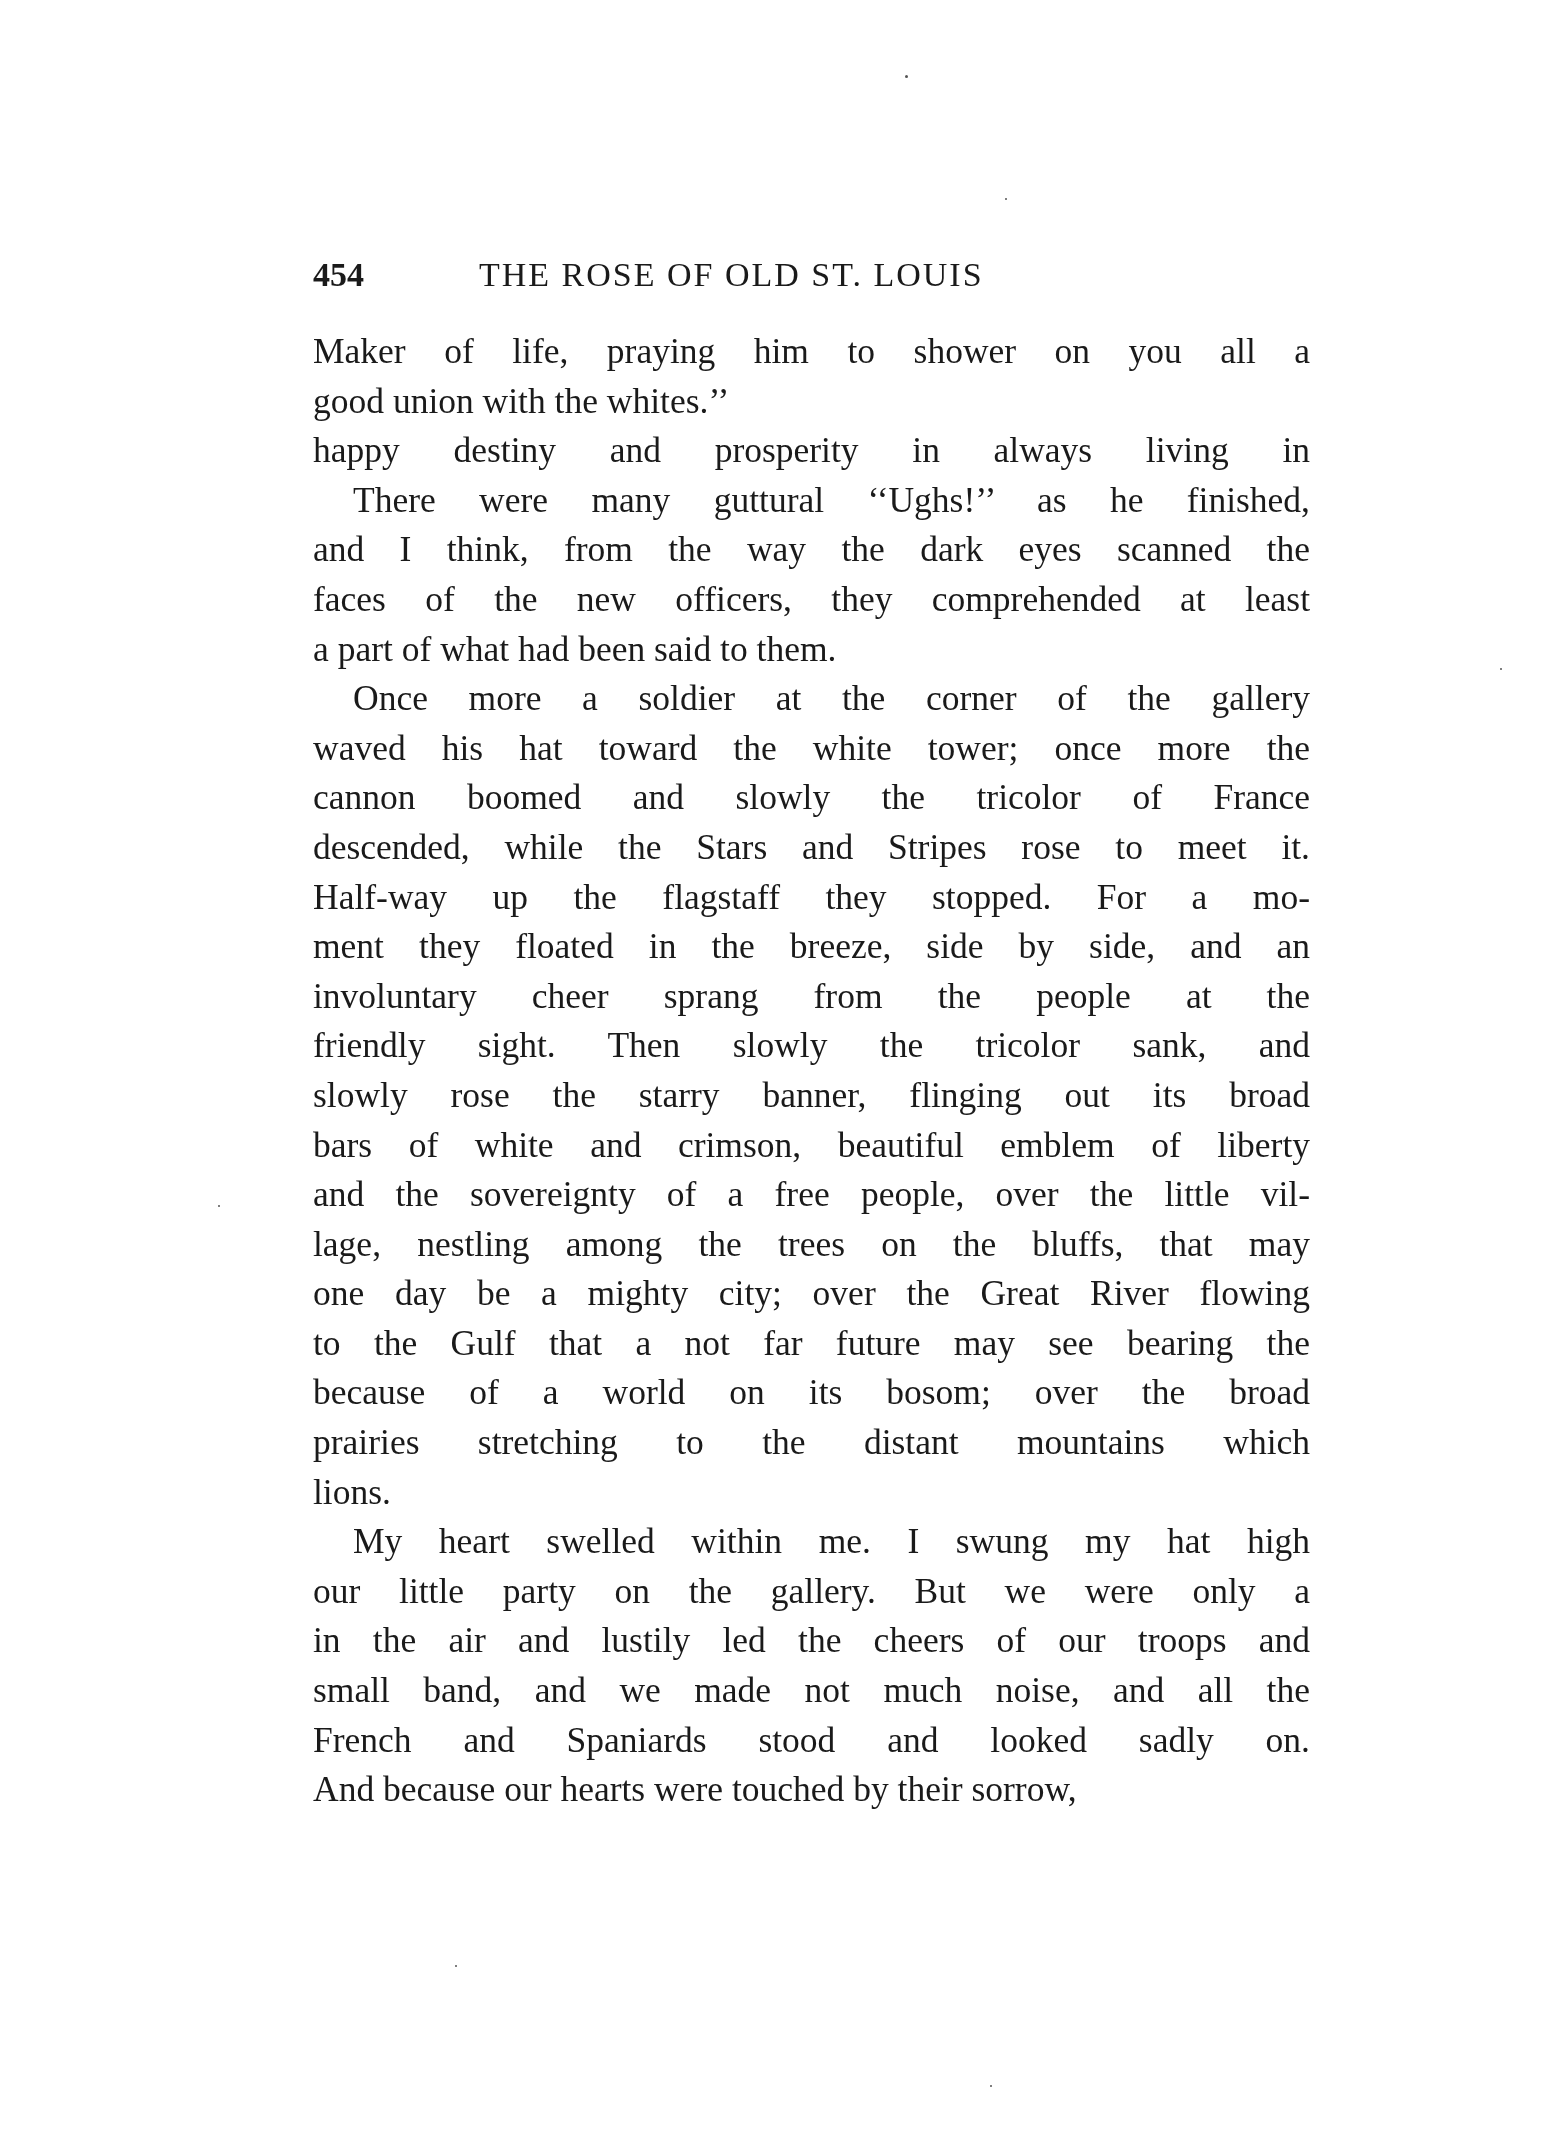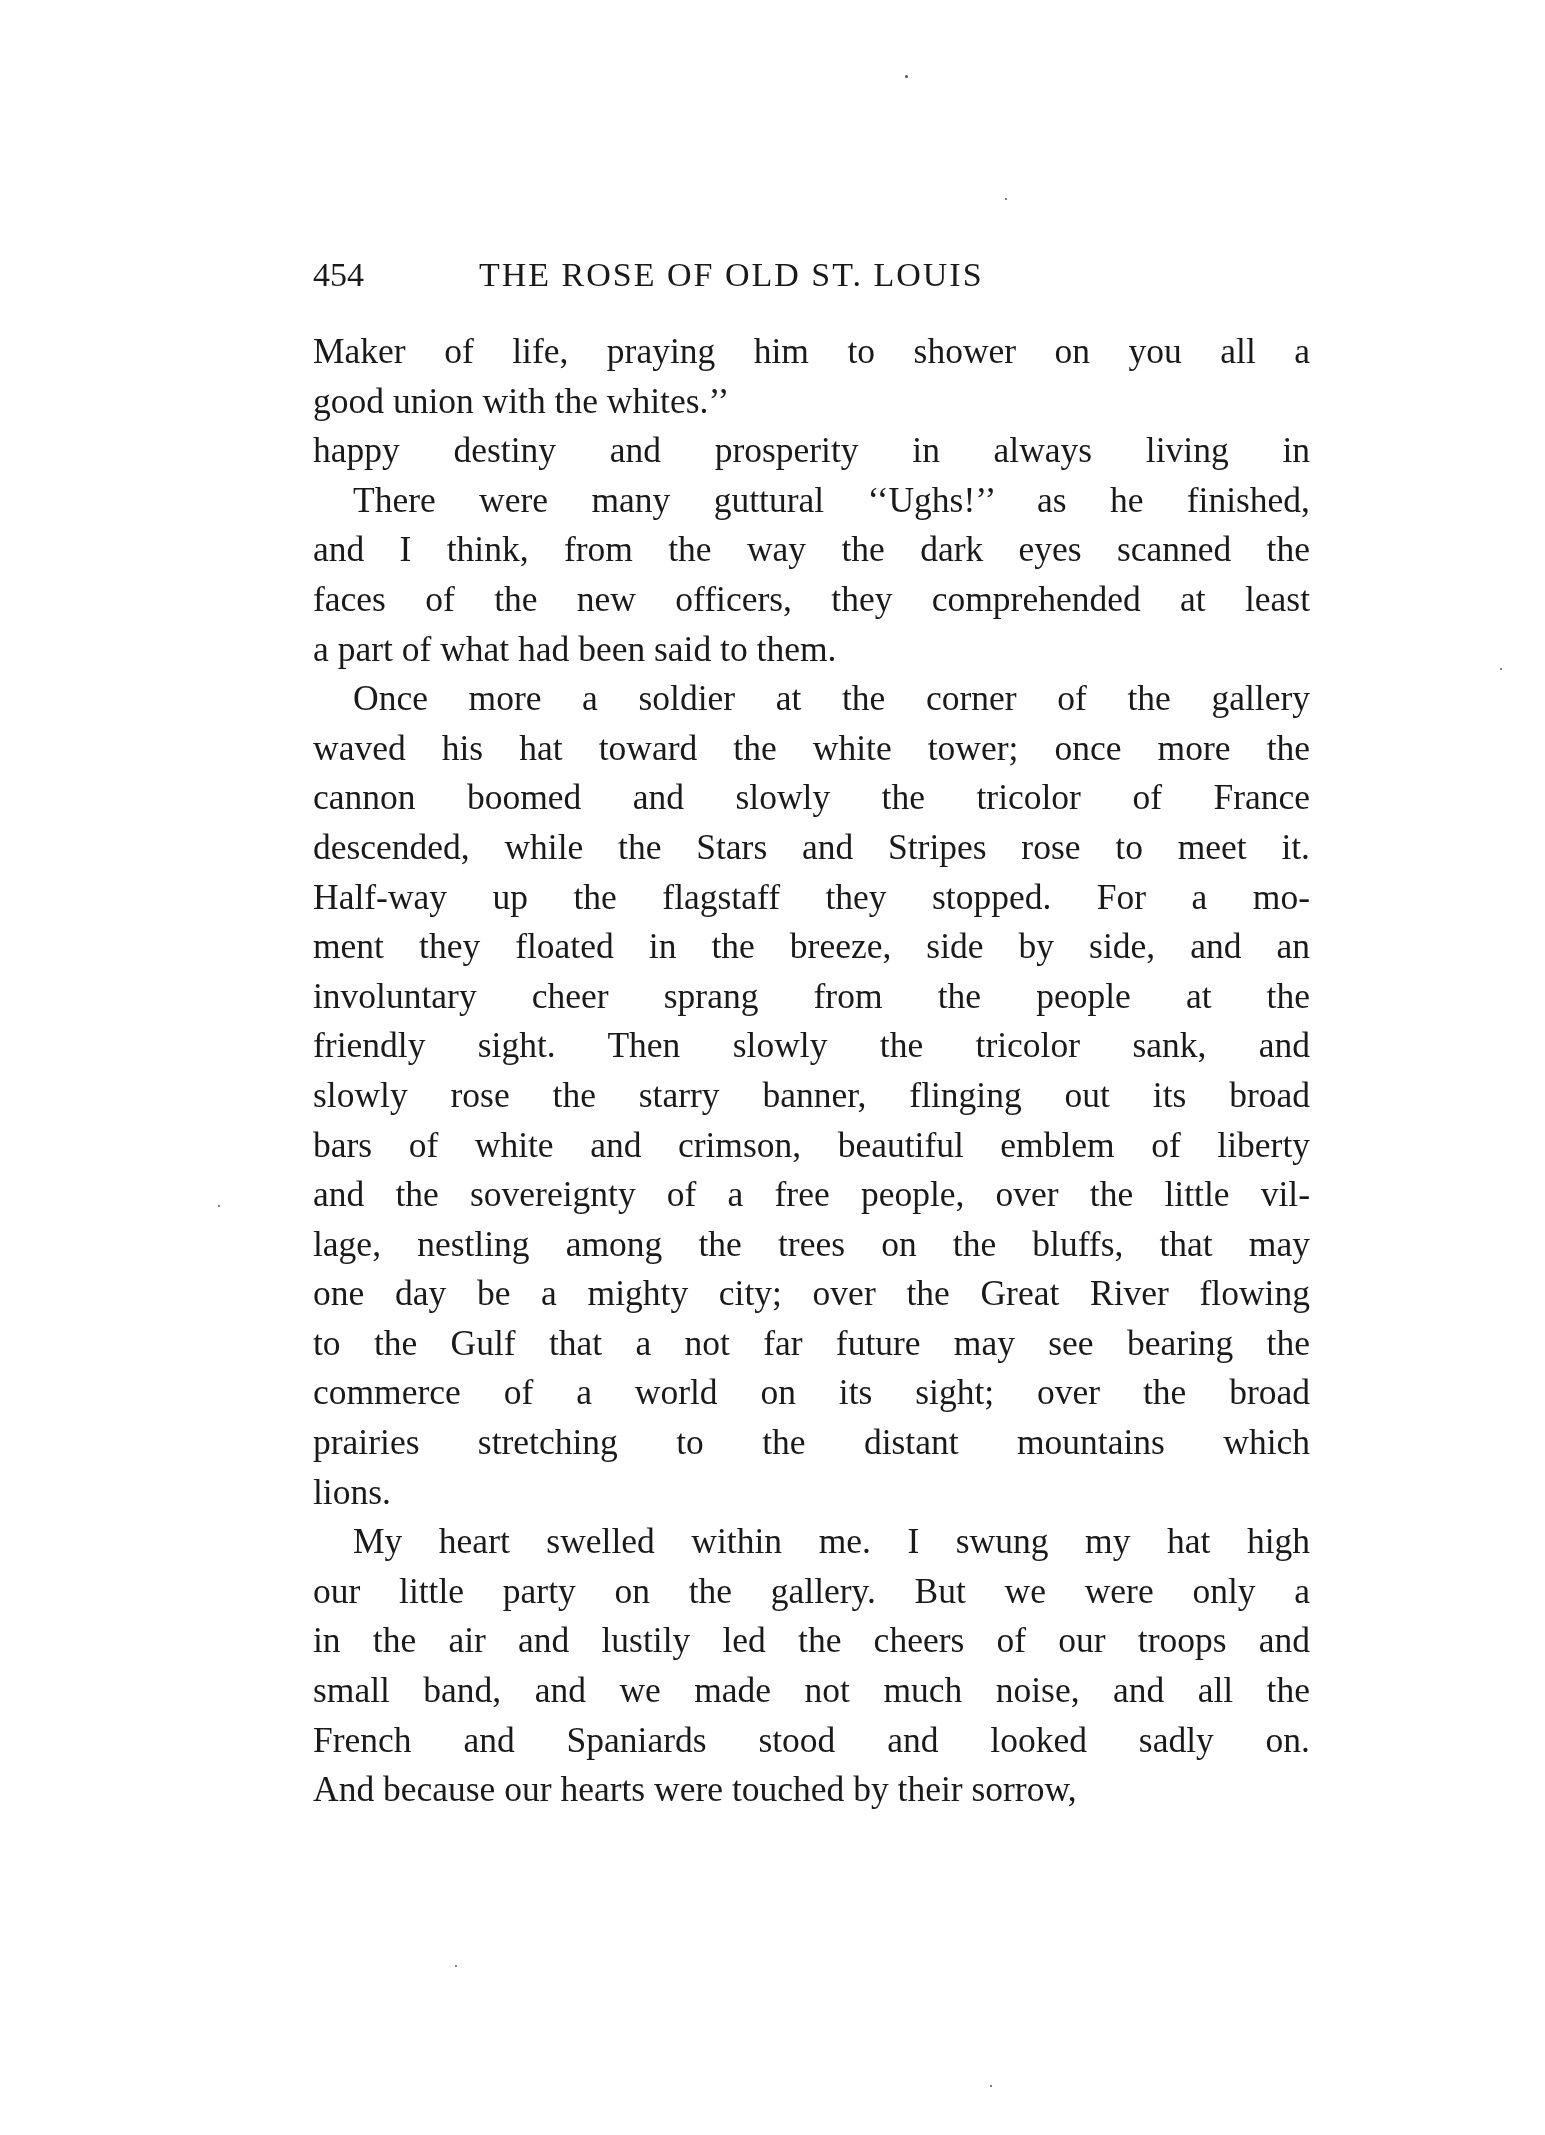--- a/index.html
+++ b/index.html
@@ -1,20 +1,20 @@
 <!DOCTYPE html>
 <html><head>
 <meta charset="utf-8">
 <style>
   html, body { margin:0; padding:0; background:#ffffff; }
   body { width:1545px; height:2135px; position:relative; overflow:hidden; }
   .page { position:absolute; left:0; top:0; width:1545px; height:2135px; background:#ffffff; color:#1a1a1a;
     font-family:"Liberation Serif","DejaVu Serif",serif; }
   .header { position:absolute; left:313px; top:250px; width:1000px; height:50px; font-size:34px; line-height:50px; }
-  .pagenum { position:absolute; left:0; top:0; letter-spacing:0px; }
+  .pagenum { position:absolute; left:0; top:0; letter-spacing:0px;font-weight:bold; }
   .runhead { position:absolute; left:166px; top:0; letter-spacing:2px; }
   .body { position:absolute; left:313px; top:327px; width:997px; font-size:35.5px; line-height:49.6px; }
   .line { display:block; white-space:nowrap; text-align:justify; text-align-last:justify; height:49.6px; }
   .line.last { text-align-last:left; }
   .line.indent { padding-left:40px; }
   .speck { position:absolute; background:#555; border-radius:50%; }
 </style>
 </head>
 <body>
 
@@ -44,21 +44,21 @@
         <span class="line">Half-way up the flagstaff they stopped. For a mo-</span>
         <span class="line">ment they floated in the breeze, side by side, and an</span>
         <span class="line">involuntary cheer sprang from the people at the</span>
         <span class="line">friendly sight. Then slowly the tricolor sank, and</span>
         <span class="line">slowly rose the starry banner, flinging out its broad</span>
         <span class="line">bars of white and crimson, beautiful emblem of liberty</span>
         <span class="line">and the sovereignty of a free people, over the little vil-</span>
         <span class="line">lage, nestling among the trees on the bluffs, that may</span>
         <span class="line">one day be a mighty city; over the Great River flowing</span>
         <span class="line">to the Gulf that a not far future may see bearing the</span>
-        <span class="line">commerce of a world on its sight; over the broad</span>
+        <span class="line">because of a world on its bosom; over the broad</span>
         <span class="line">prairies stretching to the distant mountains which</span>
         <span class="line last">lions.</span>
       </div>
       <div>
         <span class="line indent">My heart swelled within me. I swung my hat high</span>
         <span class="line">our little party on the gallery. But we were only a</span>
         <span class="line">in the air and lustily led the cheers of our troops and</span>
         <span class="line">small band, and we made not much noise, and all the</span>
         <span class="line">French and Spaniards stood and looked sadly on.</span>
         <span class="line last">And because our hearts were touched by their sorrow,</span>

